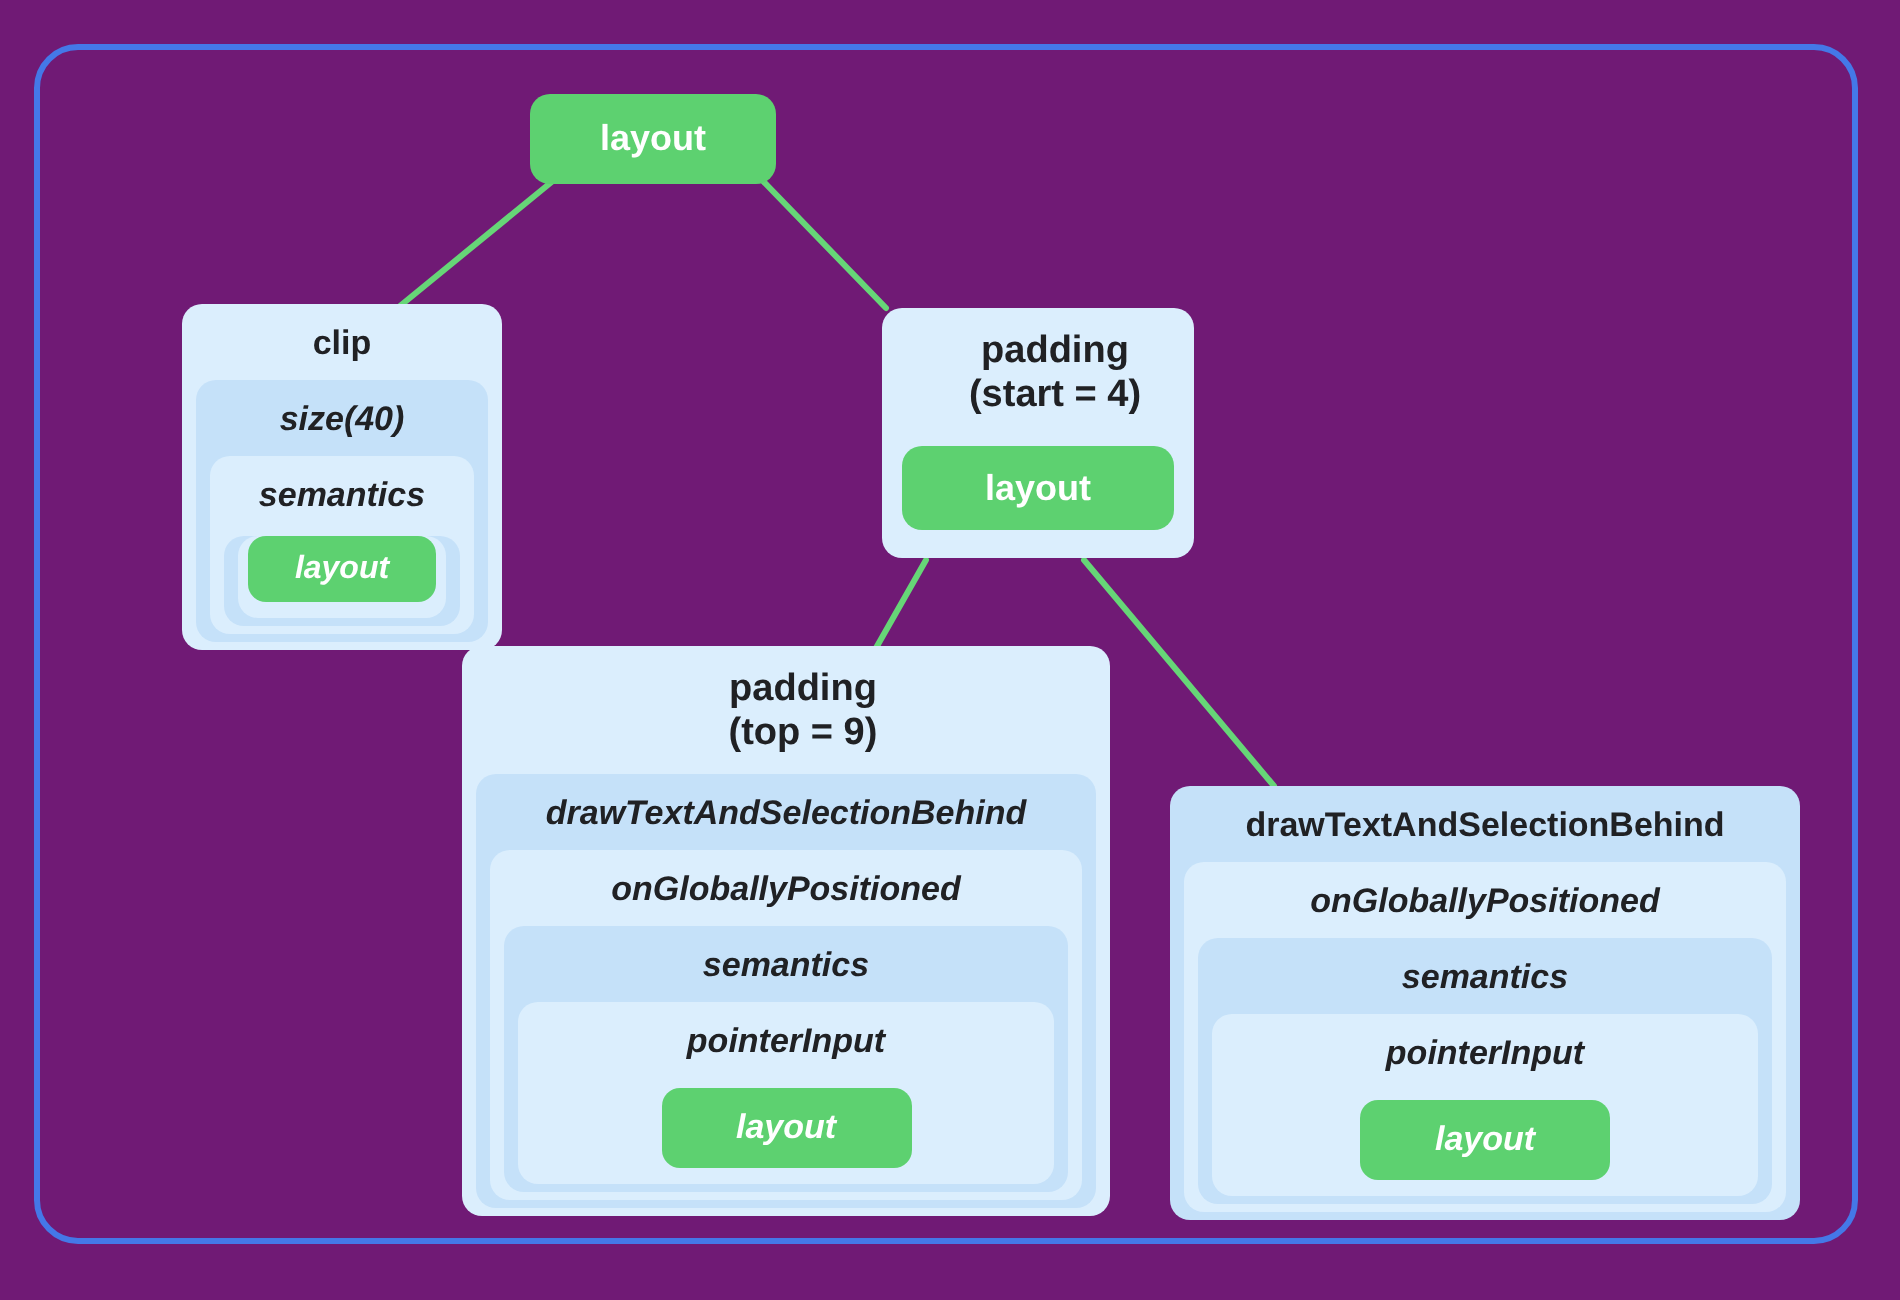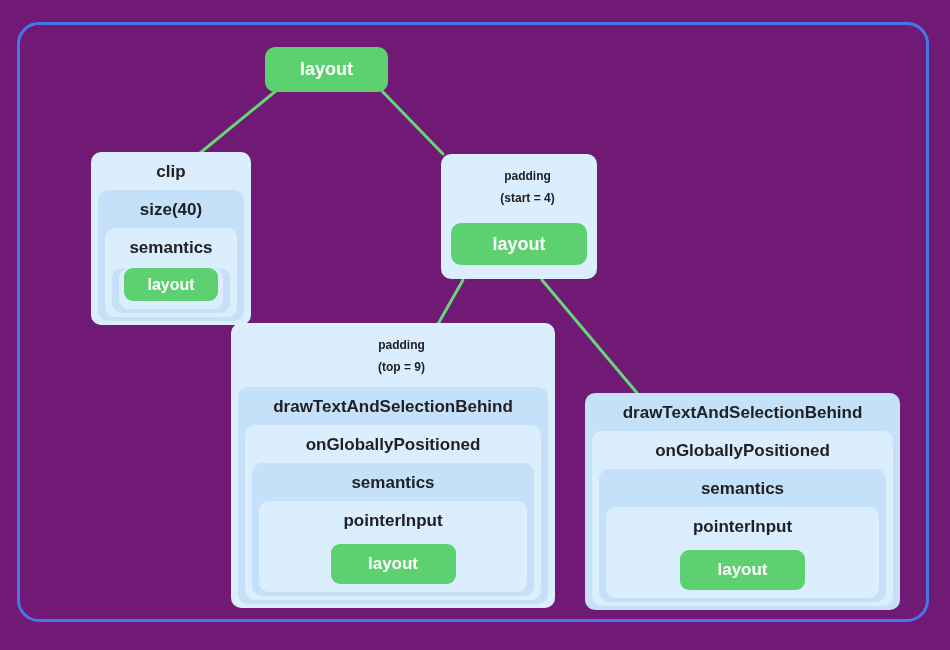--- a/index.html
+++ b/index.html
@@ -25,30 +25,30 @@
 
   .root-node{
     position:absolute;left:265px;top:47px;width:123px;height:45px;
     background:var(--node-green);border-radius:10px;
     color:#ffffff;font-size:18px;font-weight:700;
     text-align:center;line-height:45px;
   }
 
   .tree-box{position:absolute;}
   .lvl{border-radius:10px;padding-bottom:4px;}
-  .lvl .lvl{margin:0 7px;}
+  .lvl .lvl{margin:0 7px;font-style:italic;}
   .light{background:var(--blue-light);}
   .dark{background:var(--blue-dark);}
 
   .title{
     font-size:17px;font-weight:700;color:var(--text-dark);
     text-align:center;line-height:22px;padding:9px 2px 7px;white-space:nowrap;
   }
   .title2{
-    font-size:12px;font-weight:700;color:var(--text-dark);
+    font-size:19px;font-weight:700;color:var(--text-dark);
     text-align:center;line-height:22px;padding:11px 2px 9px;white-space:nowrap;margin-left:17px;
   }
 
   .leaf{
     display:block;background:var(--node-green);color:#ffffff;
     font-weight:700;text-align:center;border-radius:9px;
   }
   .leaf-sm{width:94px;height:33px;line-height:33px;font-size:16px;margin:2px auto 4px;}
   .leaf-md{width:125px;height:40px;line-height:40px;font-size:17px;margin:5px auto 4px;}
   .leaf-lg{width:136px;height:42px;line-height:42px;font-size:18px;margin:5px auto 10px;border-radius:10px;}

